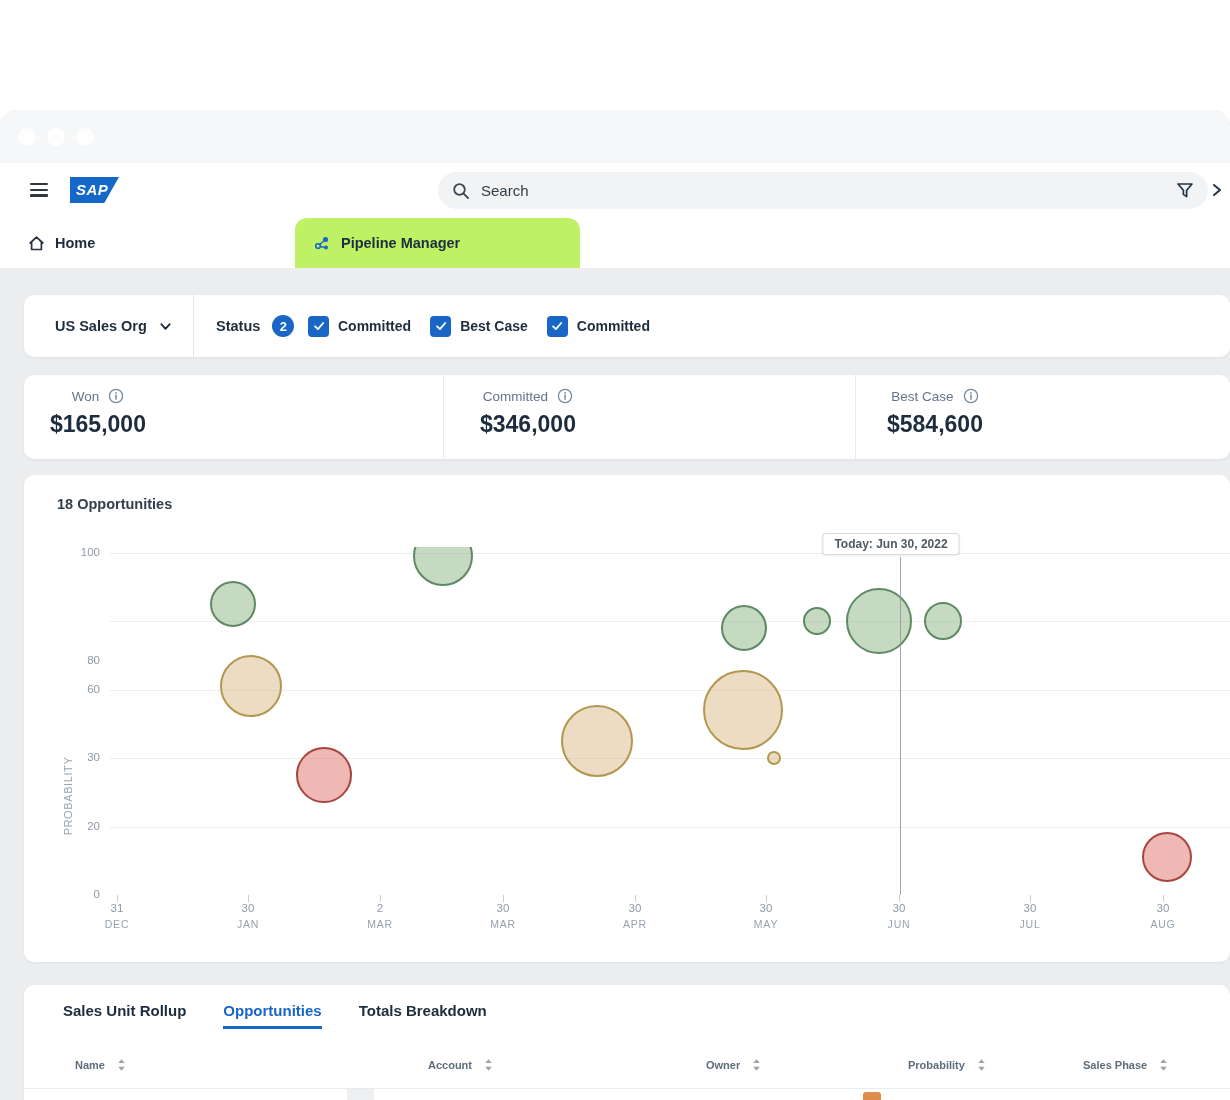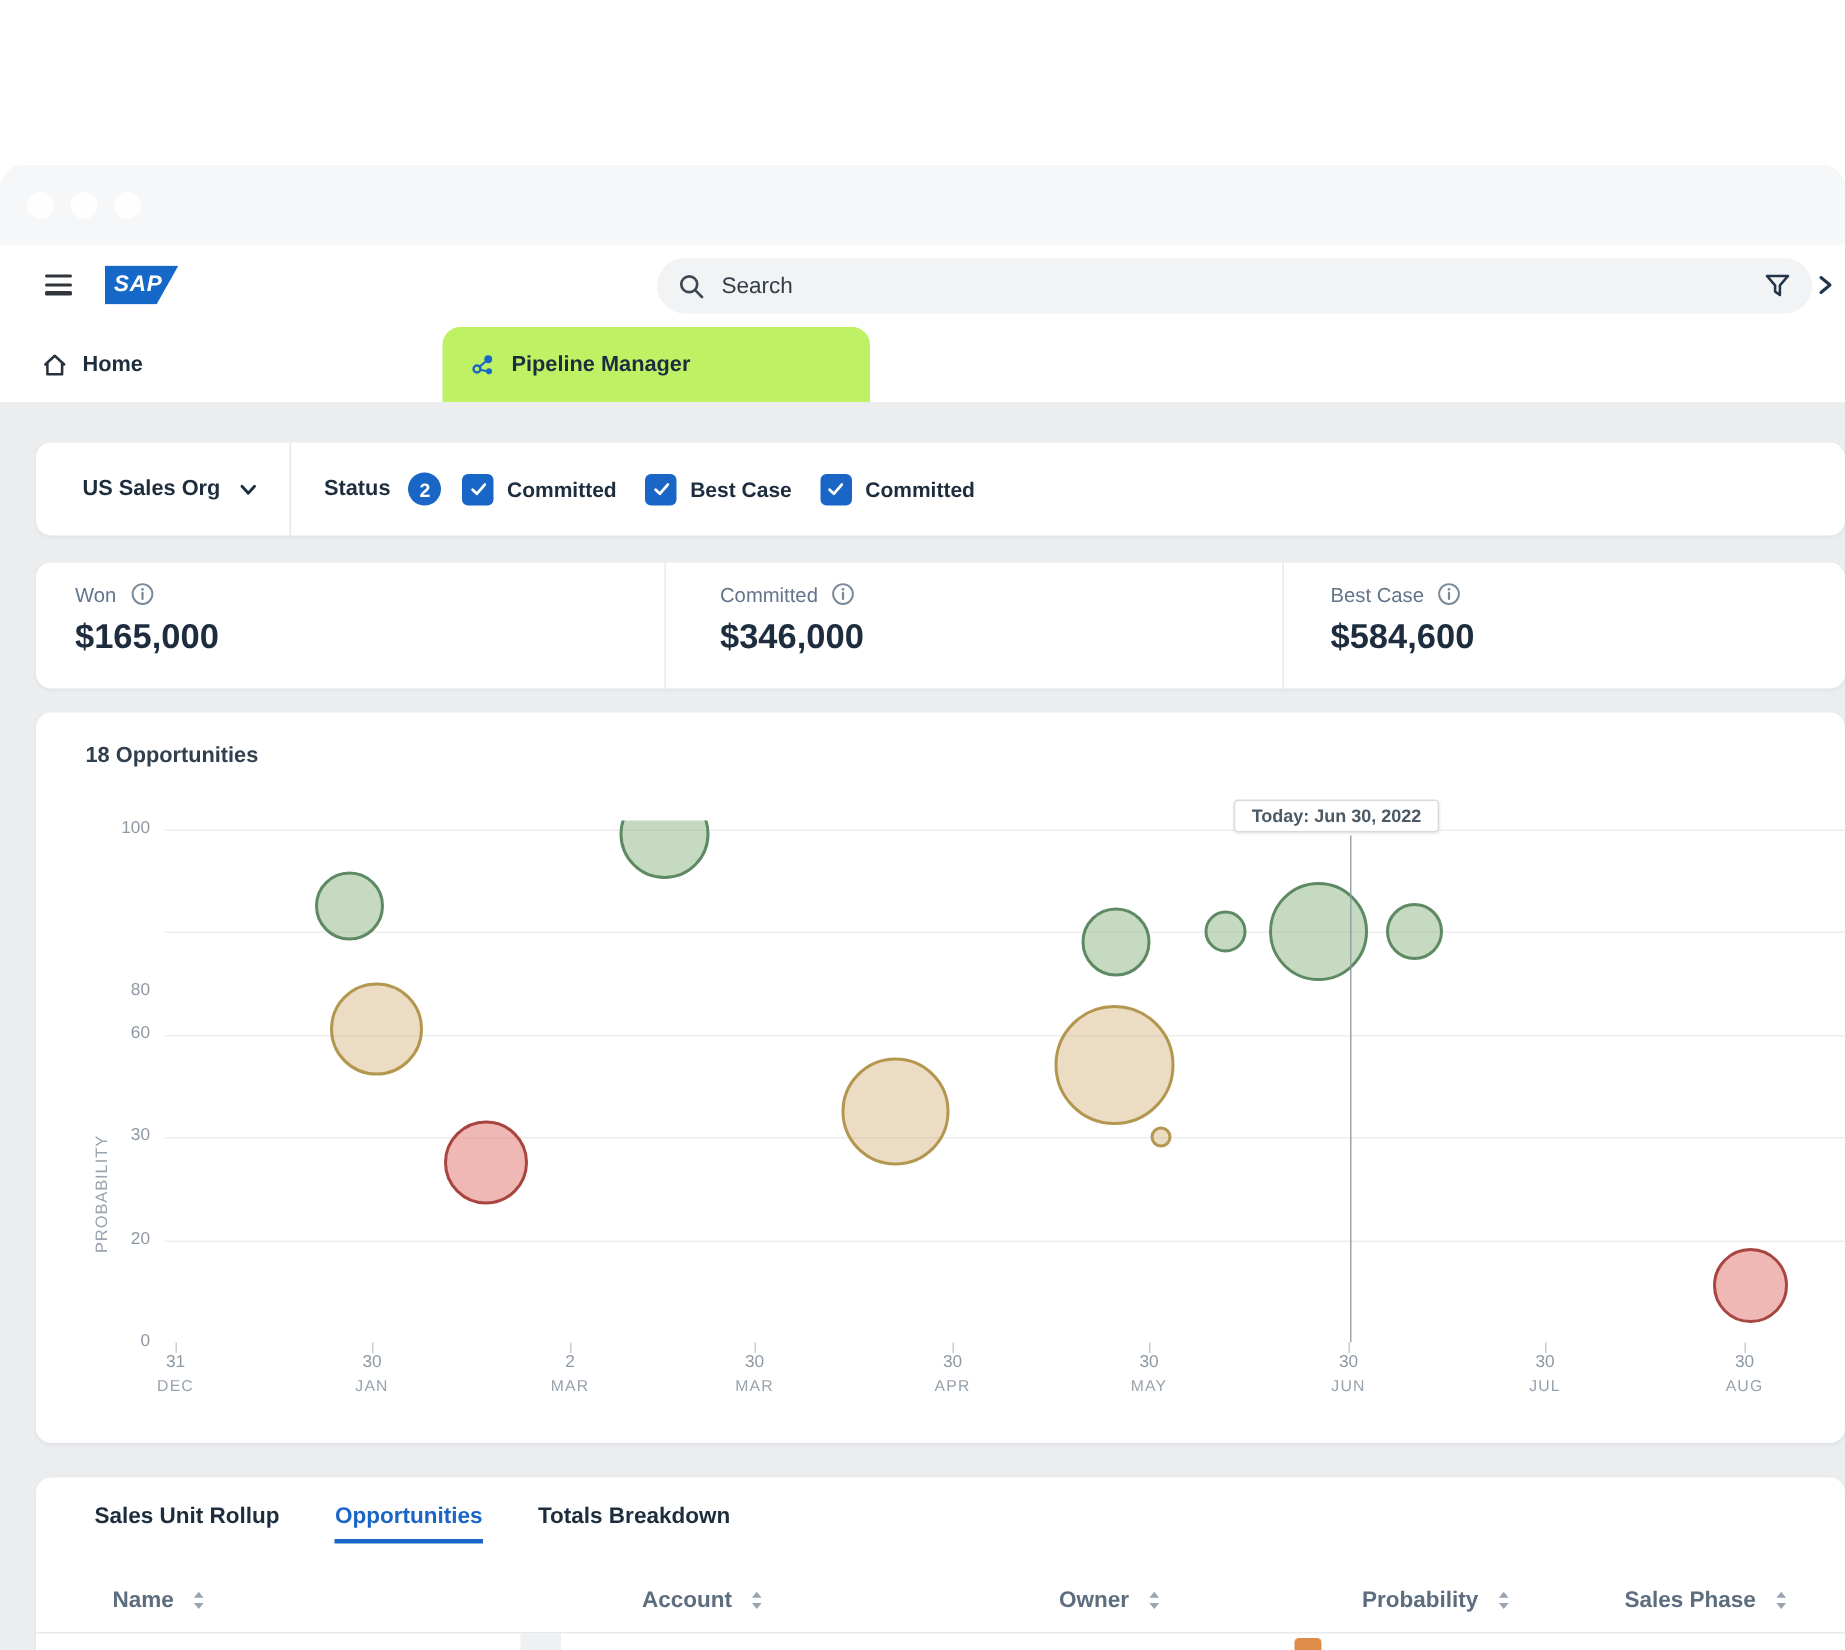--- a/index.html
+++ b/index.html
@@ -47,21 +47,21 @@
   .cb-group { display:flex; align-items:center; gap:9px; cursor:pointer; }
   .cb-box { width:21px; height:21px; background:#1a66c6; border-radius:4px; display:flex; align-items:center;
     justify-content:center; }
   .cb-label { font-size:14px; font-weight:bold; color:#1d2d3e; }
   
   .kpi-card { top:265px; height:84px; }
   .kpi { position:absolute; top:13px; }
   .kpi-1 { left:26px; } .kpi-2 { left:456px; } .kpi-3 { left:863px; }
   .kpi-div { position:absolute; top:0; bottom:0; width:1px; background:#e8eaec; }
   .kpi-div-1 { left:419px; } .kpi-div-2 { left:831px; }
-  .kpi-top { display:flex; align-items:center; gap:9px; }
+  .kpi-top { display:flex; align-items:center; gap:9px;justify-content:center; }
   .kpi-label { font-size:13.5px; color:#64748b; }
   .kpi-value { margin-top:7px; font-size:23px; font-weight:bold; color:#1d2d3e; }
   
   .chart-card { top:365px; height:487px; }
   .chart-title { position:absolute; left:33px; top:21px; font-size:14.5px; font-weight:bold; color:#32404e; }
   .plot { position:absolute; left:0; top:72px; width:1206px; height:348px; overflow:hidden; }
   .grid-h { position:absolute; left:86px; width:1120px; height:1px; background:#ededee; }
   .ytick-label { position:absolute; left:20px; width:56px; text-align:right; font-size:11.5px; color:#8e99a4; }
   .probability-label { position:absolute; left:44px; top:321px; transform:translate(-50%,-50%) rotate(-90deg);
     font-size:11px; color:#9aa5af; letter-spacing:0.6px; }
@@ -74,21 +74,21 @@
   .today-tip { position:absolute; top:58px; transform:translateX(-50%); background:#fff;
     border:1px solid #d7dbdf; border-radius:3px; padding:3px 11px; font-size:12px; color:#4c5a66;
     box-shadow:0 1px 2px rgba(0,0,0,0.08); white-space:nowrap; }
   
   .table-card { top:875px; height:115px; border-radius:10px 10px 0 0; }
   .table-tabs { position:absolute; left:39px; top:17px; display:flex; gap:37px; }
   .ttab { font-size:15px; font-weight:bold; color:#1d2d3e; padding-bottom:10px; cursor:pointer; }
   .ttab.active { color:#1a66c6; border-bottom:3px solid #1a66c6; padding-bottom:7px; }
   .thead { position:absolute; top:73px; left:0; right:0; height:18px; }
   .th { position:absolute; display:flex; align-items:center; gap:12px; cursor:pointer; }
-  .th span { font-size:15px; font-weight:bold; color:#5d6d7e;padding-left:13px; }
+  .th span { font-size:11px; font-weight:bold; color:#5d6d7e;padding-left:13px; }
   .th-1 { left:38px; } .th-2 { left:391px; } .th-3 { left:669px; } .th-4 { left:871px; } .th-5 { left:1046px;align-items:center; }
   .thead-divider { position:absolute; top:103px; left:0; right:0; height:1px; background:#e8eaec; }
   .row-notch { position:absolute; left:323px; top:104px; width:27px; height:11px; background:#eef0f1; }
   .row-badge { position:absolute; left:839px; top:107px; width:18px; height:8px; background:#dd8c4a;
     border-radius:3px 3px 0 0; }
 </style>
 </head>
 <body>
 
 <div>

